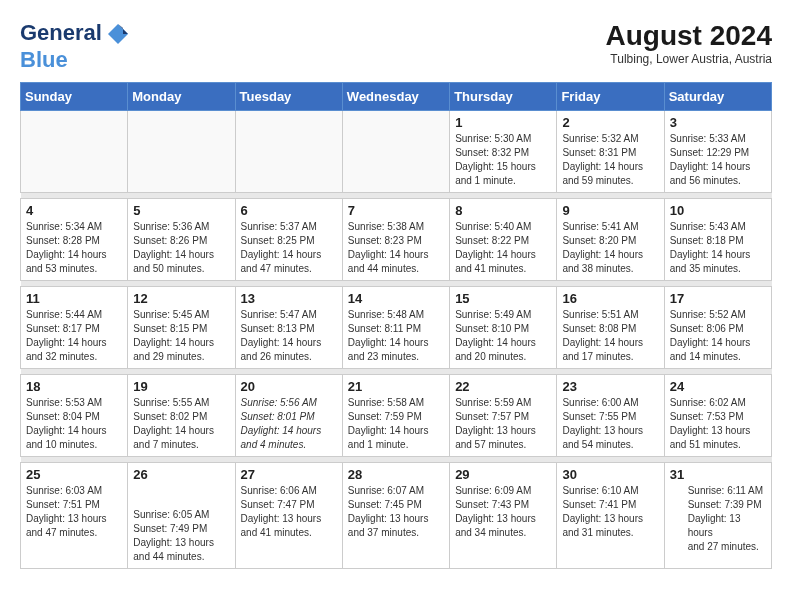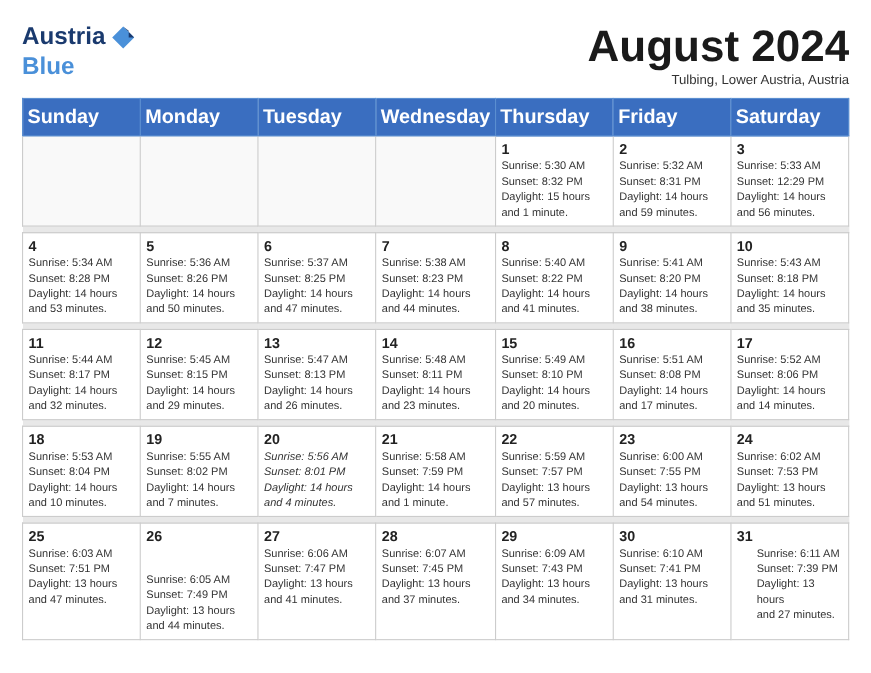--- a/index.html
+++ b/index.html
@@ -17,38 +17,38 @@
       margin-bottom: 10px;
     }
     .logo {
       display: flex;
       align-items: center;
     }
     .title-block {
       text-align: right;
     }
     .month-title {
-      font-size: 40px;
+      font-size: 28px;
       font-weight: bold;
       color: #1a1a1a;
     }
     .location-title {
       font-size: 12px;
       color: #333;
     }
     table {
       width: 100%;
       border-collapse: collapse;
     }
     thead tr {
       background-color: #3a6ec0;
     }
     thead th {
       color: #fff;
-      font-size: 18px;
+      font-size: 13px;
       font-weight: bold;
       padding: 6px 4px;
       text-align: left;
       border: 1px solid #5a8ed0;
     }
     tbody tr {
       vertical-align: top;
     }
     tbody td {
       border: 1px solid #ccc;
@@ -84,21 +84,21 @@
     }
   </style>
 </head>
 <body>
 
 <div class="header">
   <div class="logo">
     <div>
       <div style="display:flex;align-items:center;">
         <div style="font-size:22px;font-weight:bold;line-height:1.1;">
-          <span style="color:#1a3a6e;">Austria</span><svg width="28" height="28" viewBox="0 0 28 28" style="vertical-align:middle;margin-left:2px;">
+          <span style="color:#1a3a6e;">General</span><svg width="28" height="28" viewBox="0 0 28 28" style="vertical-align:middle;margin-left:2px;">
               <polygon points="14,4 24,14 14,24 4,14" fill="#4a90d9"></polygon>
               <polygon points="14,4 24,14 19,14 19,8" fill="#1a3a6e"></polygon>
             </svg>
         </div>
       </div>
       <div style="font-size:22px;font-weight:bold;color:#4a90d9;line-height:1.1;">Blue</div>
     </div>
   </div>
   <div class="title-block">
     <div class="month-title">August 2024</div>

